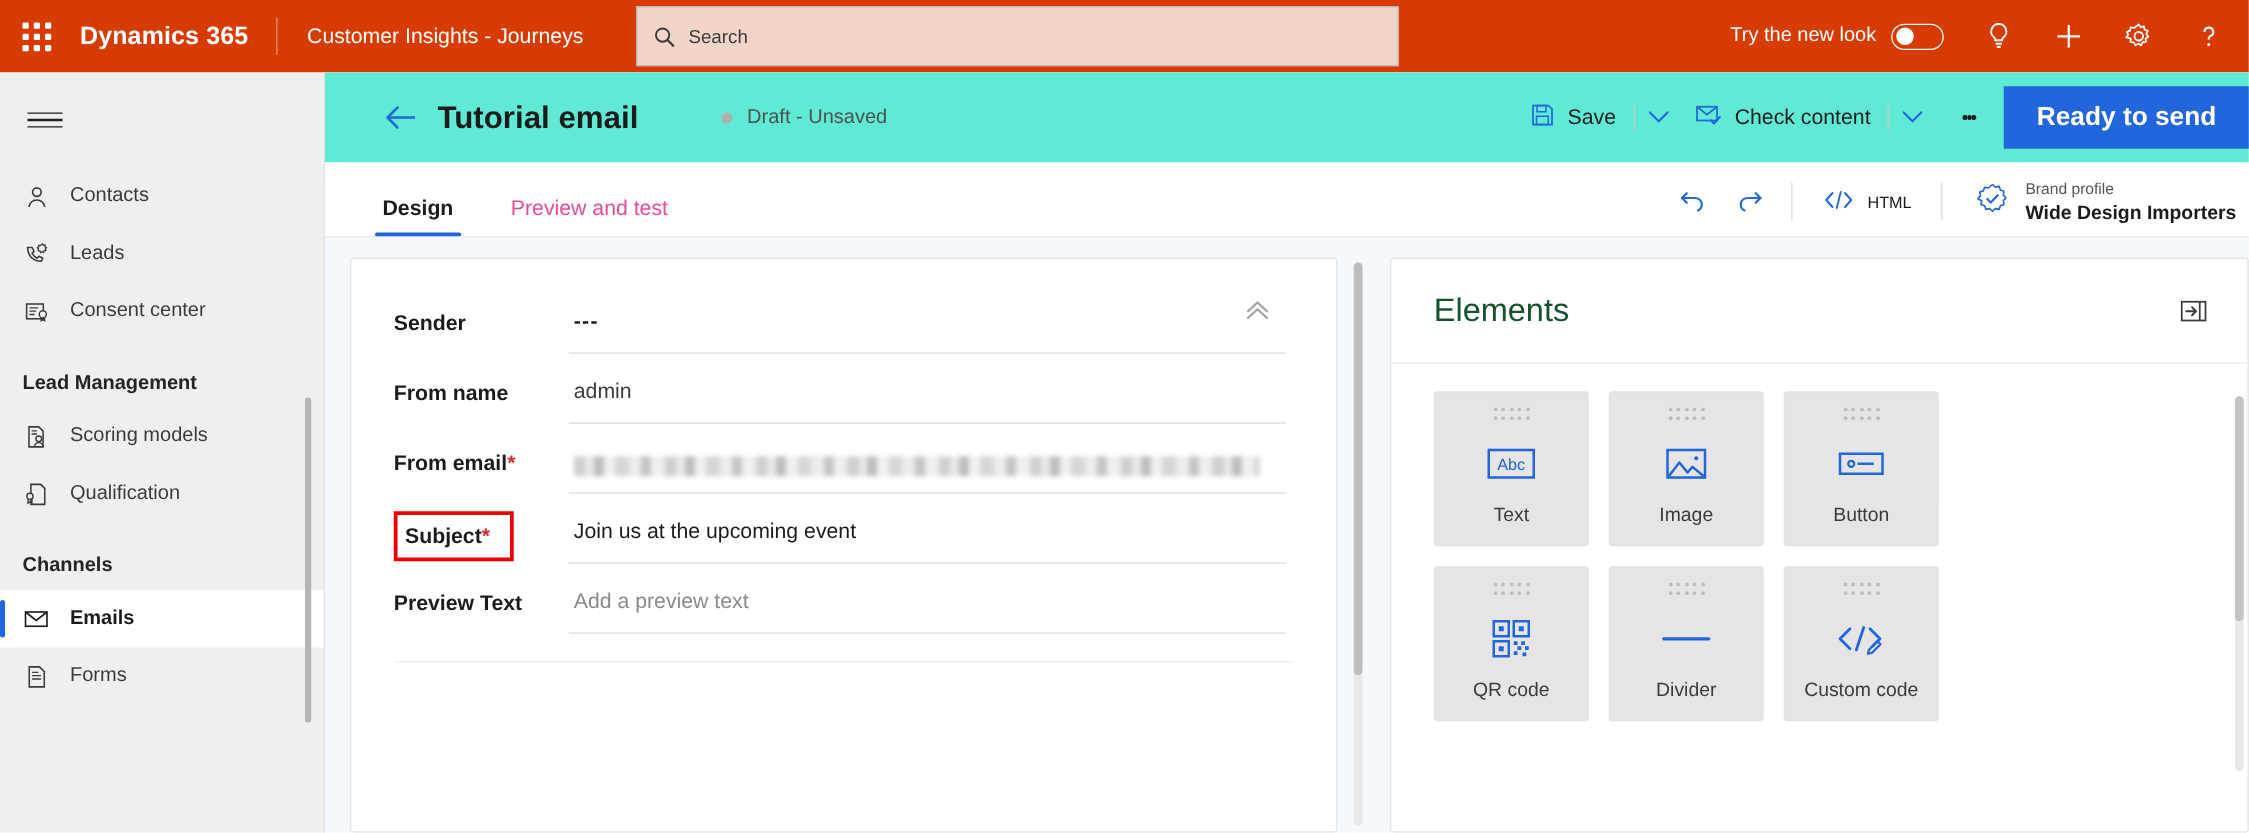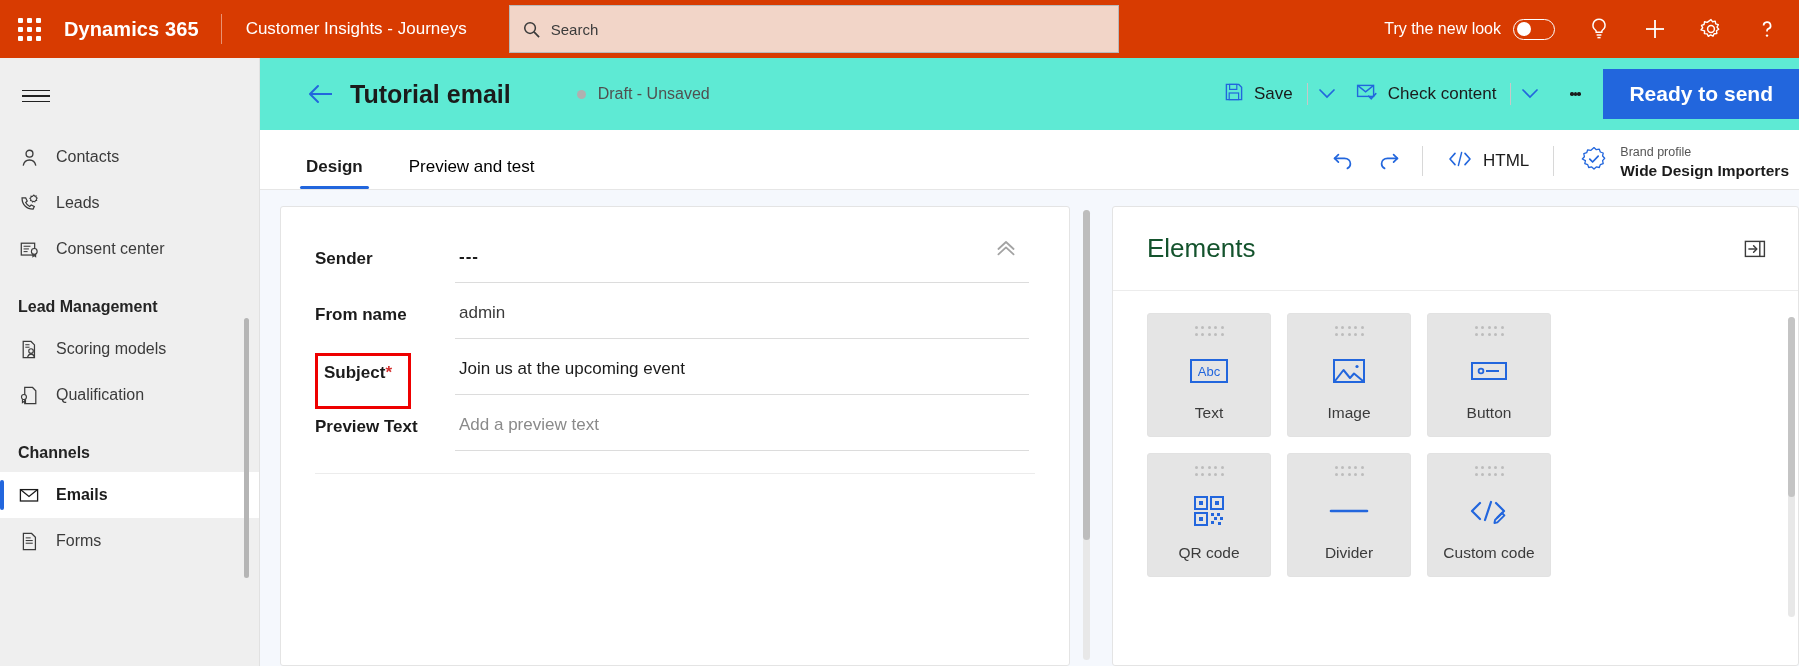--- a/index.html
+++ b/index.html
@@ -175,38 +175,38 @@
     padding: 0 26px; cursor:pointer; white-space: nowrap;
   }
 
   
   .tabrow {
     height: 60px; border-bottom: 1px solid #e6e6e6;
     display:flex; align-items:flex-end; padding-left: 40px;
     background:#fff;
   }
   .tab {
-    font-size: 17px; color:#000000; padding: 0 6px 12px 6px;
+    font-size: 17px; color:#ec4899; padding: 0 6px 12px 6px;
     margin-right: 34px; cursor:pointer; position: relative;
     white-space: nowrap;
   }
   .tab.active { color:#1b1b1b; font-weight: bold; }
   .tab.active::after {
     content:""; position:absolute; left:0; right:0; bottom:0;
     height: 3px; background:#2266dd; border-radius: 2px;
   }
   .tabrow-right { margin-left:auto; display:flex; align-items:center; padding-bottom: 6px; }
   .icon-btn {
     width: 46px; height: 44px; display:flex; align-items:center; justify-content:center;
     cursor:pointer;
   }
   .vsep { width:1px; height:30px; background:#d8d8d8; margin:0 10px; }
   .html-btn {
     display:flex; align-items:center; gap:10px; padding: 0 14px;
-    height:44px; font-size:17px; color:#1b1b1b; cursor:pointer;
+    height:44px; font-size:13px; color:#1b1b1b; cursor:pointer;
   }
   .brandprofile {
     display:flex; align-items:center; gap:12px; padding: 0 10px 0 16px;
     cursor:pointer;
   }
   .bp-text { line-height: 1.25; }
   .bp-label { font-size: 12.5px; color:#555; white-space: nowrap; text-align: center; }
   .bp-name { font-size: 15.5px; font-weight: bold; color:#1b1b1b; white-space: nowrap; }
 
   
@@ -250,21 +250,21 @@
     font-size: 17px; font-weight: bold; color:#1b1b1b;
     padding-top: 12px;
     white-space: nowrap;
   }
   .field-label .req { color:#d32f2f; font-weight:bold; }
   .field-label.highlight {
     border: 3px solid #ee0000;
     width: 96px; flex: 0 0 96px;
     padding: 7px 6px 7px 6px;
     margin-top: 4px; margin-right: 44px;
-    height: 56px;
+    height: 40px;
   }
   .field-value {
     flex: 1;
     border-bottom: 1px solid #dcdcdc;
     font-size: 17px; color:#1b1b1b;
     padding: 10px 4px 12px 4px;
     min-height: 46px;
   }
   .field-value.ph { color: #8a8a8a; }
   .field-value.dim { color:#3b3b3b; }
@@ -611,20 +611,28 @@
           <div class="field-value sender-dashes">---</div>
         </div>
 
         <div class="field-row">
           <div class="field-label">
             <span>From name</span>
           </div>
           <div class="field-value dim">admin</div>
         </div>
 
+        <div class="field-row">
+          <div class="field-label">
+            <span>From email</span><span class="req">*</span>
+          </div>
+          <div class="field-value">
+            <div class="blurred"></div>
+          </div>
+        </div>
 
         <div class="field-row">
           <div class="field-label highlight">
             <span>Subject</span><span class="req">*</span>
           </div>
           <div class="field-value">Join us at the upcoming event</div>
         </div>
 
         <div class="field-row">
           <div class="field-label">

